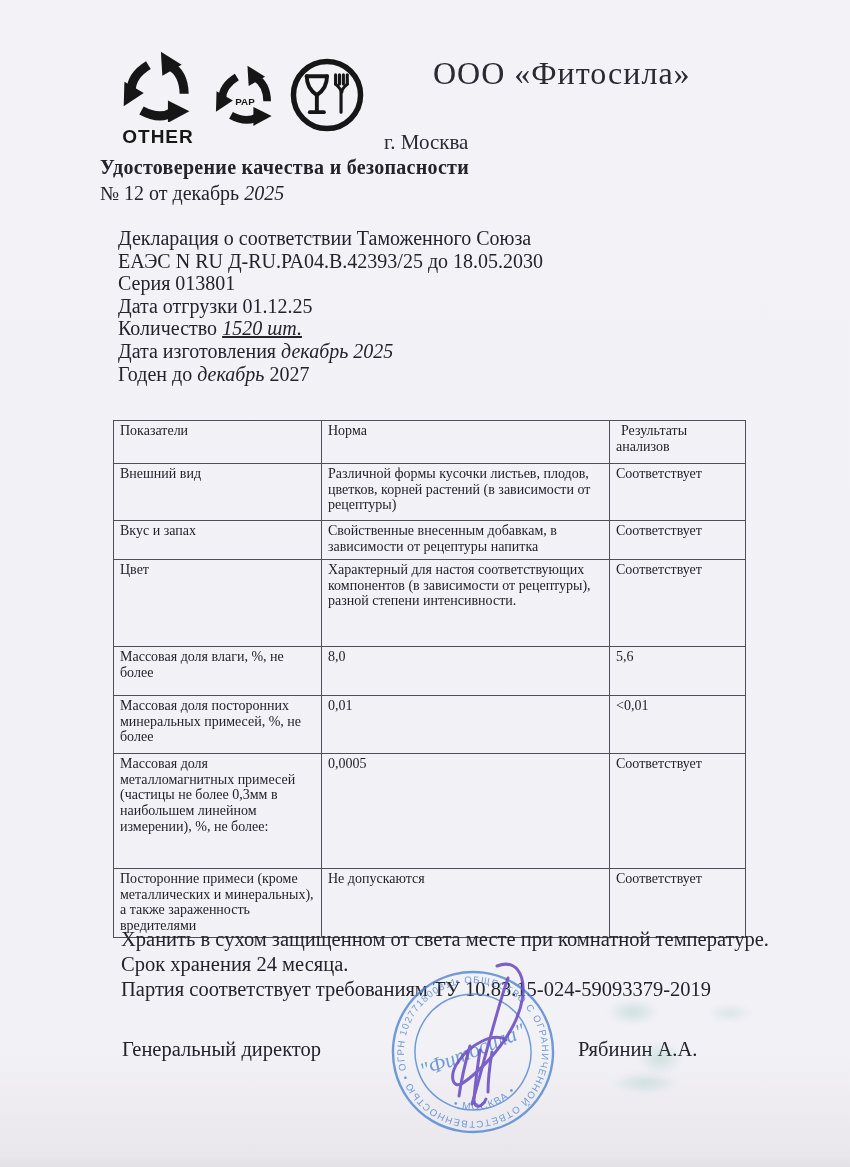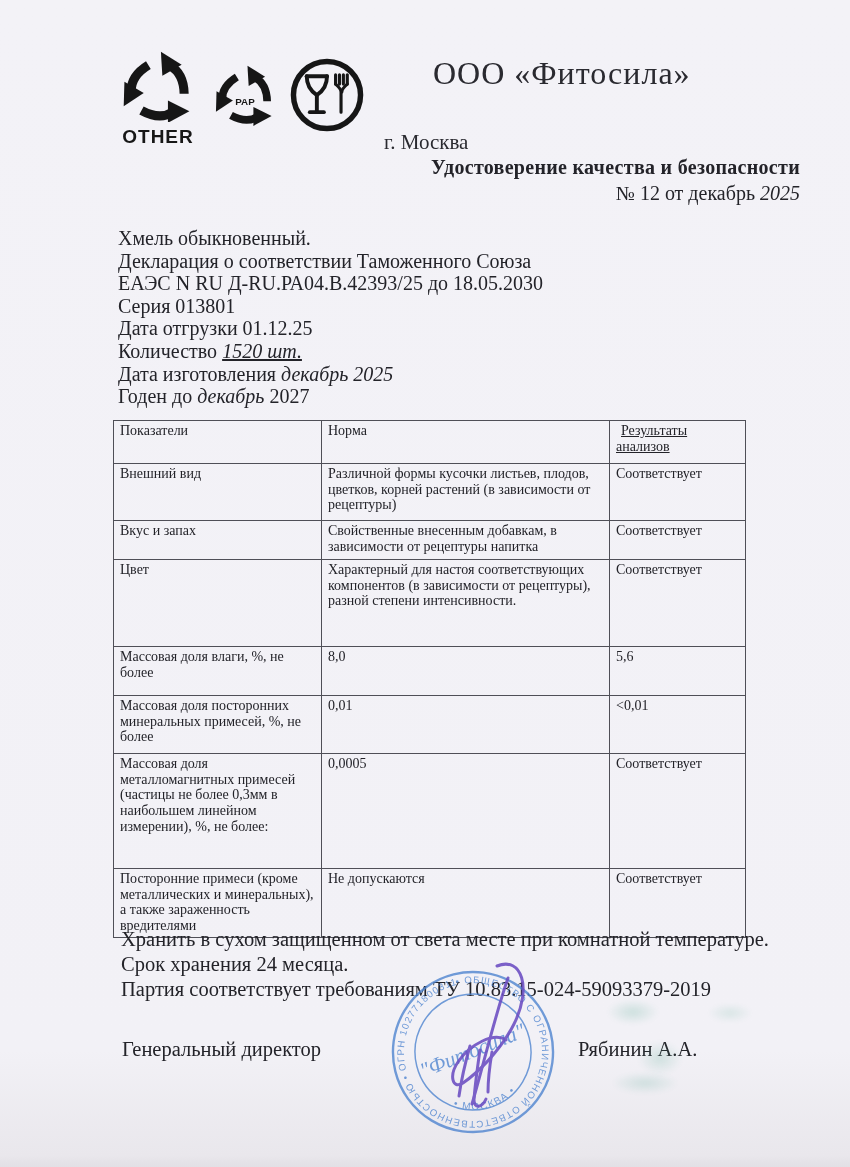--- a/index.html
+++ b/index.html
@@ -10,33 +10,33 @@
     font-family:"Liberation Serif", serif;color:#232329;
   }
   .abs{position:absolute;}
   
   .logo-label{font-family:"Liberation Sans",sans-serif;font-weight:bold;font-size:19px;color:#171717;letter-spacing:1px;text-align:center;}
   .pap-label{font-family:"Liberation Sans",sans-serif;font-weight:bold;font-size:14px;fill:#171717;}
   
   .company{font-size:32px;color:#2a2a30;letter-spacing:1px;}
   .city{font-size:21px;color:#2a2a30;margin-top:40px;}
   
-  .title-wrap{left:100px;top:156px;width:700px;text-align:right;}
+  .title-wrap{left:100px;top:156px;width:700px;text-align:left;}
   .title1{font-size:20px;font-weight:bold;letter-spacing:.3px;}
   .title2{font-size:20px;margin-top:3px;}
   .it{font-style:italic;}
   .itu{font-style:italic;text-decoration:underline;}
   
   .details{left:118px;top:227px;width:620px;font-size:20px;line-height:22.6px;}
   
   table.qtable{position:absolute;left:113px;top:420px;width:632px;border-collapse:collapse;table-layout:fixed;font-size:14px;line-height:1.12;}
   table.qtable th, table.qtable td{border:1px solid #4f4f57;vertical-align:top;padding:2px 5px 2px 6px;font-weight:normal;text-align:left;}
   table.qtable col.c1{width:208px;} table.qtable col.c2{width:288px;} table.qtable col.c3{width:136px;}
   table.qtable thead th{height:38px;}
-  table.qtable th:nth-child(3){text-indent:5px;text-decoration:underline;}
+  table.qtable th:nth-child(3){text-indent:5px;}
   td.al-center{text-align:center;padding-left:2px;padding-right:2px;}
   tbody tr:nth-child(1) td{height:52px;}
   tbody tr:nth-child(2) td{height:34px;}
   tbody tr:nth-child(3) td{height:82px;}
   tbody tr:nth-child(4) td{height:44px;}
   tbody tr:nth-child(5) td{height:53px;}
   tbody tr:nth-child(6) td{height:110px;}
   tbody tr:nth-child(7) td{height:64px;}
   
   .notes{left:121px;top:927px;width:660px;font-size:20.5px;line-height:25px;}
@@ -104,21 +104,20 @@
 
   <div class="abs company" style="left:433px;top:55px;">ООО  «Фитосила»</div>
   <div class="abs city" style="left:384px;top:90px;">г. Москва</div>
 
   <div class="abs title-wrap">
     <div class="title1">Удостоверение качества и безопасности</div>
     <div class="title2"><span>№ 12 от декабрь </span><span class="it">2025</span></div>
   </div>
 
   <div class="abs details">
-    <div>Хмель обыкновенный.</div>
     <div>Декларация о соответствии Таможенного Союза</div>
     <div>ЕАЭС N RU Д-RU.РА04.В.42393/25 до 18.05.2030</div>
     <div>Серия 013801</div>
     <div>Дата отгрузки 01.12.25</div>
     <div><span>Количество </span><span class="itu">1520 шт.</span></div>
     <div><span>Дата изготовления </span><span class="it">декабрь 2025</span></div>
     <div><span>Годен до </span><span class="it">декабрь</span><span> 2027</span></div>
   </div>
 
   <table class="qtable">

